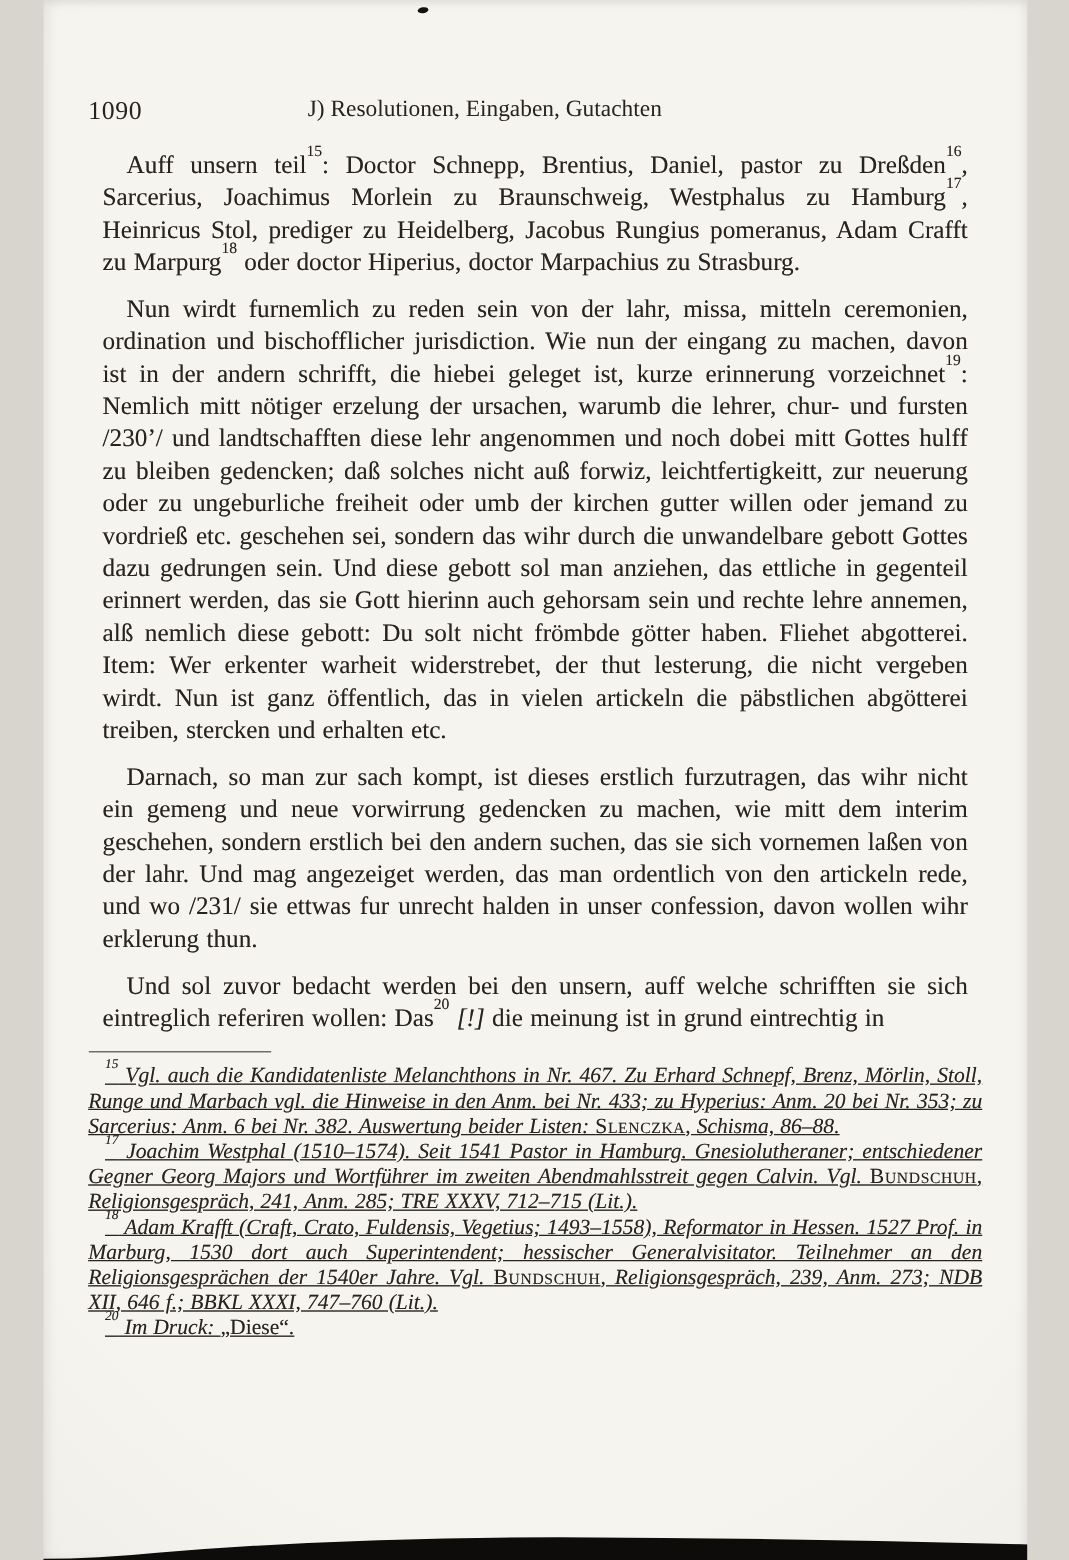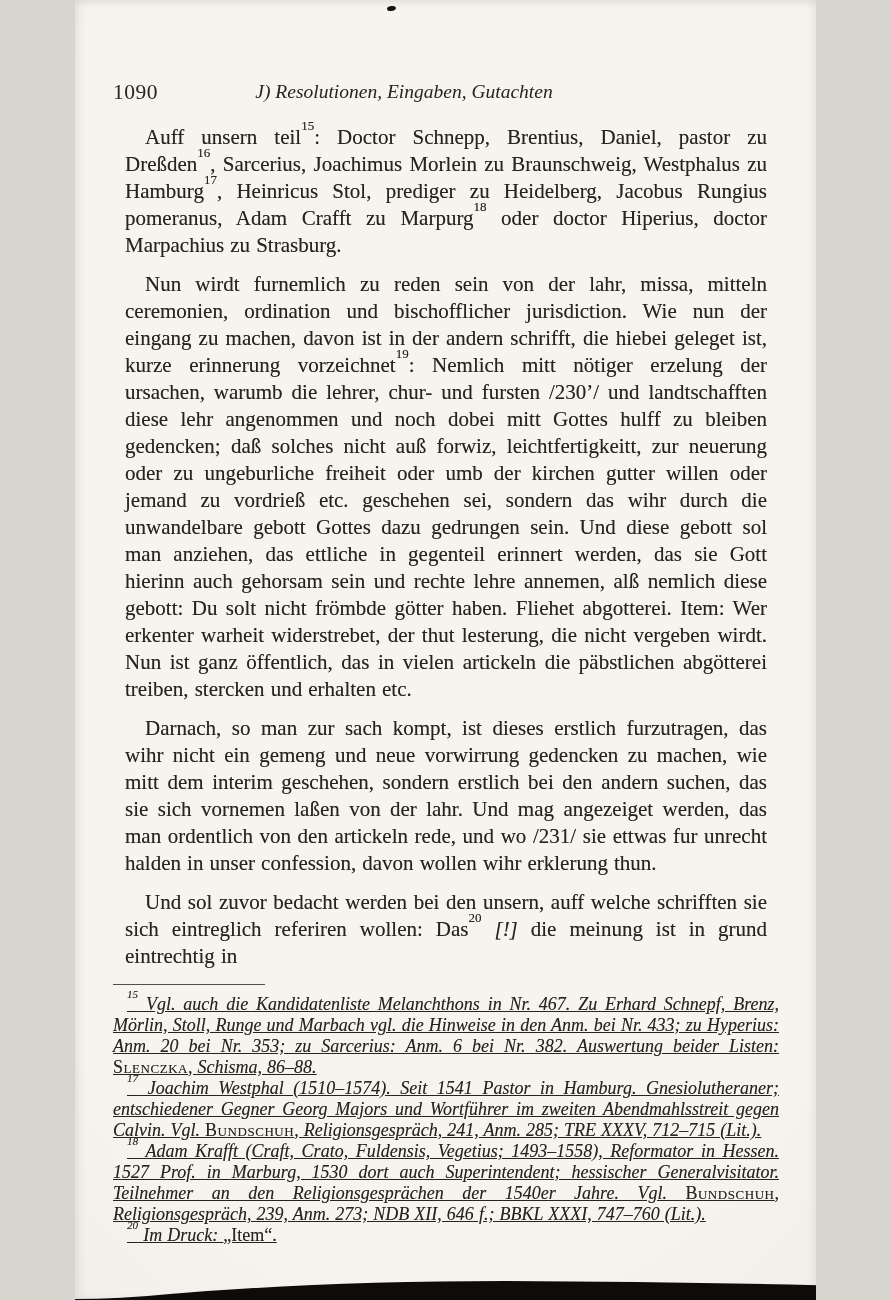--- a/index.html
+++ b/index.html
@@ -2,21 +2,21 @@
 <html><head>
 <meta charset="utf-8">
 <style>
   html, body {
     margin: 0;
     padding: 0;
     background: #d8d5cf;
   }
   .page {
     position: relative;
-    width: 741px;
+    width: 820px;
     height: 1300px;
     margin: 0 auto;
     overflow: hidden;
     background: radial-gradient(ellipse 120% 100% at 50% 42%, #f6f4ef 55%, #edebe5 85%, #e4e2db 100%);
     box-shadow: inset 5px 0 10px rgba(0,0,0,0.05), inset -4px 0 8px rgba(0,0,0,0.04), inset 0 4px 8px rgba(0,0,0,0.04);
     font-family: "Liberation Serif", "DejaVu Serif", serif;
     color: #29231d;
   }
   .content {
     position: relative;
@@ -34,21 +34,20 @@
     font-size: 21.5px;
     letter-spacing: 0.5px;
   }
   .running-title {
     position: absolute;
     left: calc(50% - 42px);
     transform: translateX(-50%);
     top: 1px;
     font-size: 19.5px;
     white-space: nowrap;
-    font-style: italic;
   }
   .body-text p {
     margin: 12px;
     font-size: 21px;
     line-height: 27px;
     text-align: justify;
     text-indent: 20px;
     word-spacing: 0.04em;
     text-shadow: 0 0 0.4px rgba(41,35,29,0.45);
   }
@@ -122,21 +121,21 @@
       <p>Darnach, so man zur sach kompt, ist dieses erstlich furzutragen, das wihr nicht ein gemeng und neue vorwirrung gedencken zu machen, wie mitt dem interim geschehen, sondern erstlich bei den andern suchen, das sie sich vornemen laßen von der lahr. Und mag angezeiget werden, das man ordentlich von den artickeln rede, und wo /231/ sie ettwas fur unrecht halden in unser confession, davon wollen wihr erklerung thun.</p>
       <p>Und sol zuvor bedacht werden bei den unsern, auff welche schrifften sie sich eintreglich referiren wollen: Das<sup>20</sup> <i>[!]</i> die meinung ist in grund eintrechtig in</p>
     </div>
 
     <div class="footnote-rule"></div>
 
     <div class="footnotes">
       <p><sup>15</sup> Vgl. auch die Kandidatenliste Melanchthons in Nr. 467. Zu Erhard Schnepf, Brenz, Mörlin, Stoll, Runge und Marbach vgl. die Hinweise in den Anm. bei Nr. 433; zu Hyperius: Anm. 20 bei Nr. 353; zu Sarcerius: Anm. 6 bei Nr. 382. Auswertung beider Listen: <span class="sc">Slenczka</span>, Schisma, 86–88.</p>
       <p><sup>17</sup> Joachim Westphal (1510–1574). Seit 1541 Pastor in Hamburg. Gnesiolutheraner; entschiedener Gegner Georg Majors und Wortführer im zweiten Abendmahlsstreit gegen Calvin. Vgl. <span class="sc">Bundschuh</span>, Religionsgespräch, 241, Anm. 285; TRE XXXV, 712–715 (Lit.).</p>
       <p><sup>18</sup> Adam Krafft (Craft, Crato, Fuldensis, Vegetius; 1493–1558), Reformator in Hessen. 1527 Prof. in Marburg, 1530 dort auch Superintendent; hessischer Generalvisitator. Teilnehmer an den Religionsgesprächen der 1540er Jahre. Vgl. <span class="sc">Bundschuh</span>, Religionsgespräch, 239, Anm. 273; NDB XII, 646 f.; BBKL XXXI, 747–760 (Lit.).</p>
-      <p><sup>20</sup> Im Druck: <span class="rm">„Item“.</span></p>
+      <p><sup>20</sup> Im Druck: <span class="rm">„Diese“.</span></p>
     </div>
 
   </div>
 
   <svg class="bottom-edge" viewBox="0 0 891 30" preserveAspectRatio="none" aria-hidden="true">
     <path d="M0,30 L0,29 Q45,29 95,24 Q250,11 430,11 Q660,12 891,19 L891,30 Z" fill="#0e0c0a"></path>
   </svg>
 </div>
 
 </body></html>

